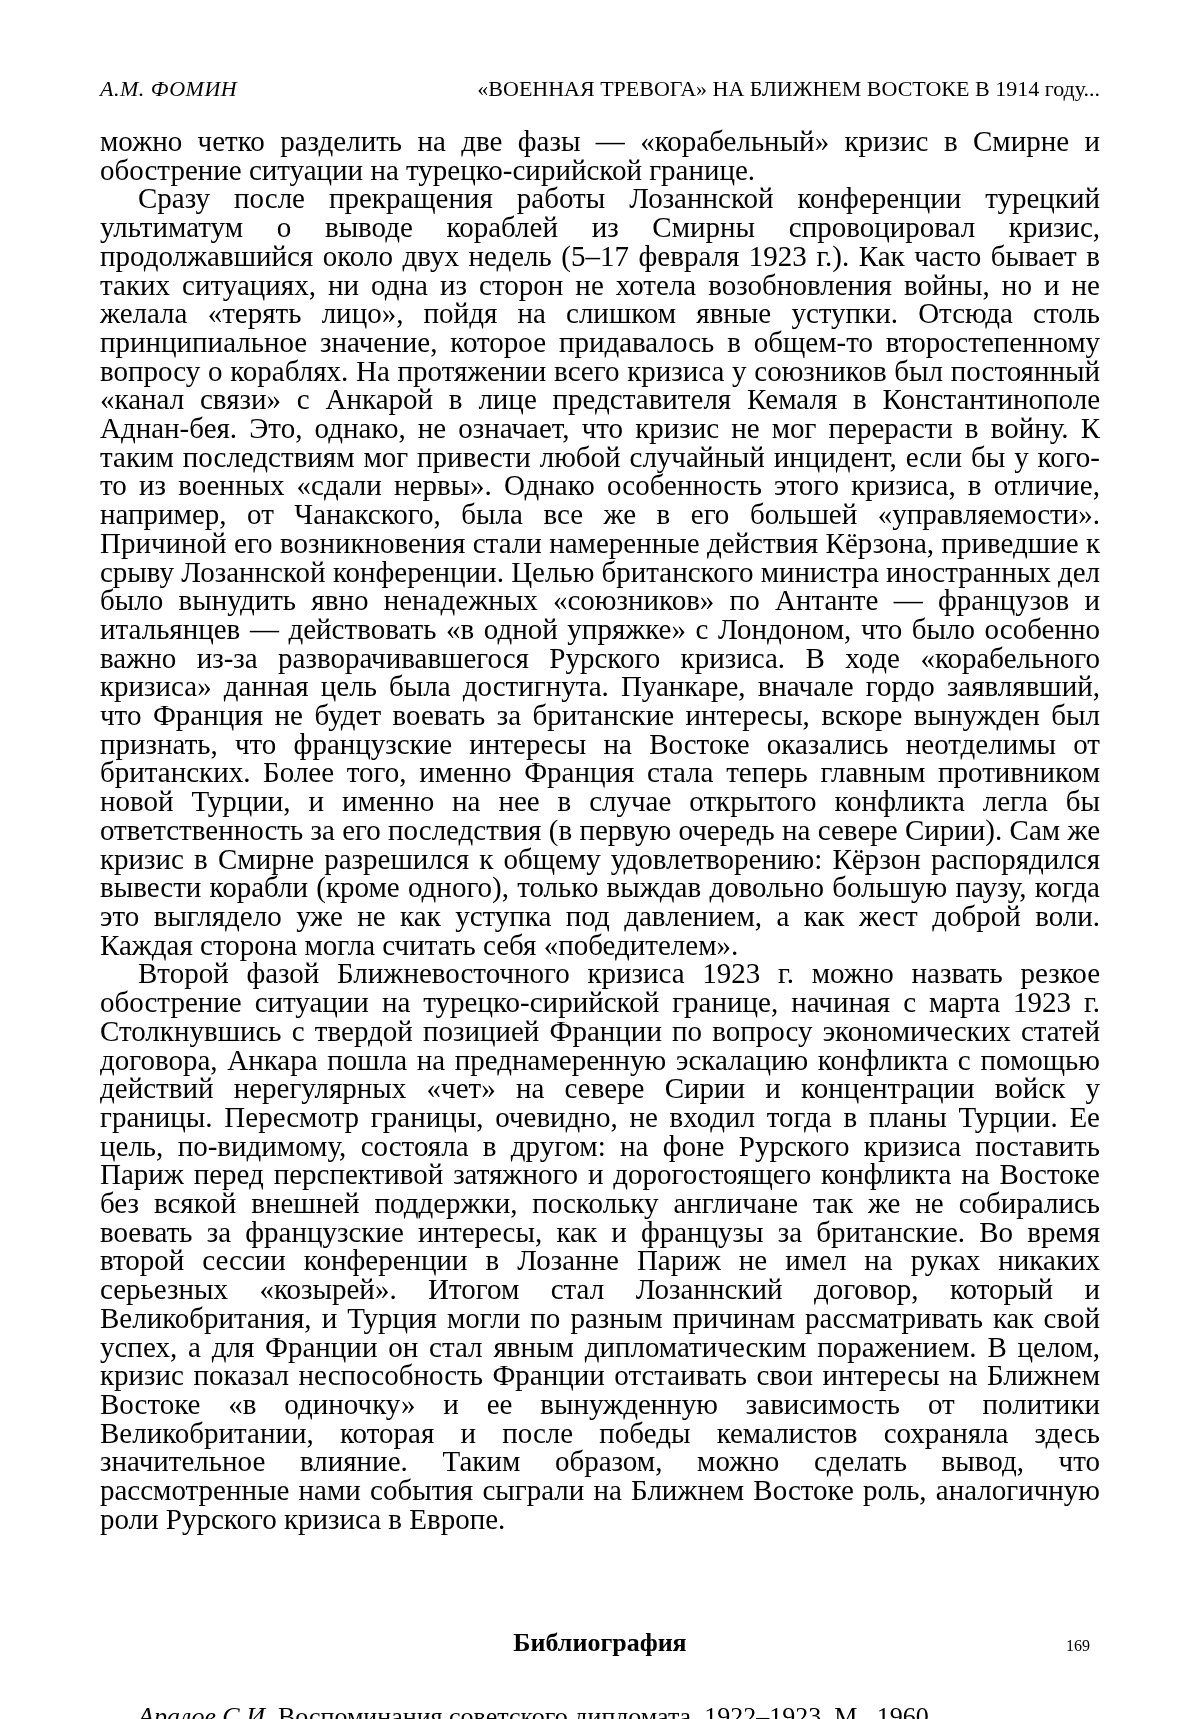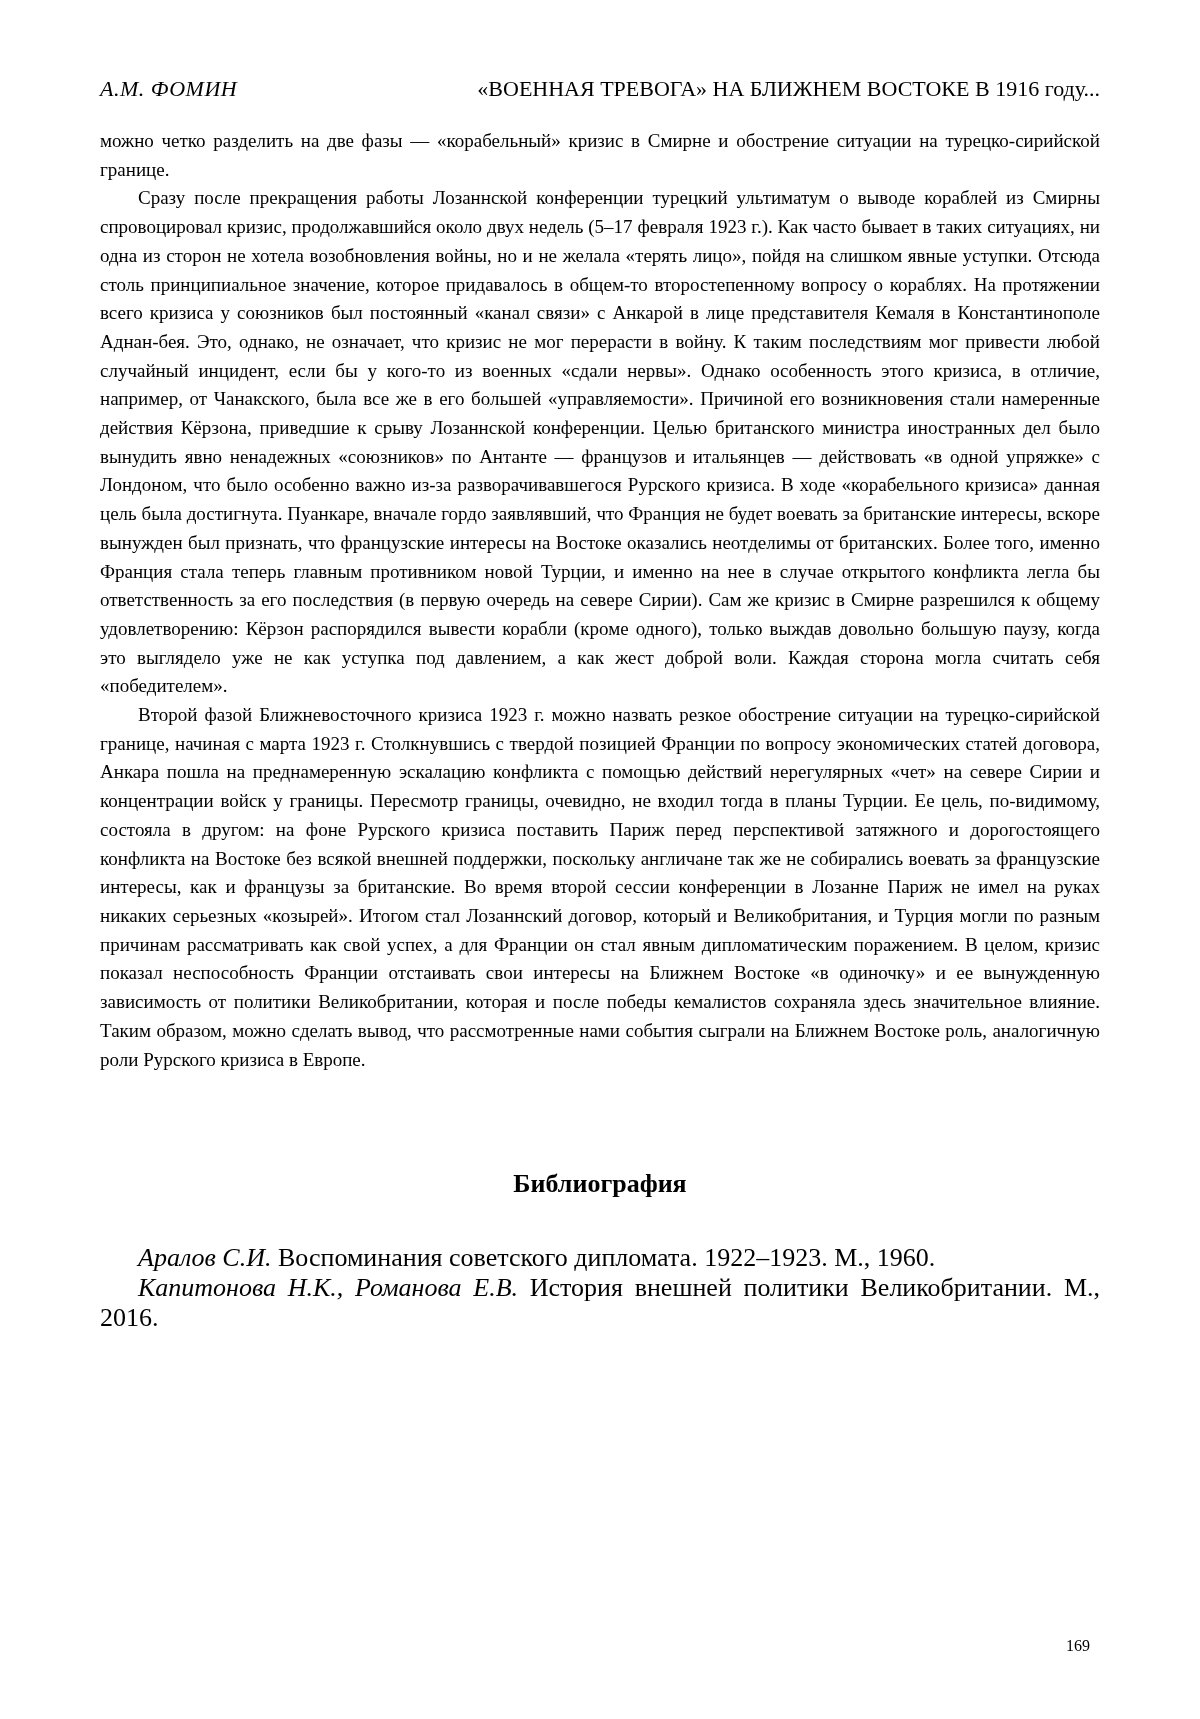--- a/index.html
+++ b/index.html
@@ -32,21 +32,21 @@
   }
   .running-header .author {
     font-style: italic;
     letter-spacing: 0.5px;
   }
   .running-header .title {
     text-align: right;
   }
   .article p {
     margin: 0;
-    font-size: 19px;
+    font-size: 29px;
     line-height: 28.7px;
     text-align: justify;
     text-indent: 38px;
   }
   .article p.no-indent {
     text-indent: 0;
   }
   .bib-heading {
     margin: 96px 0 0 0;
     font-size: 26px;
@@ -76,21 +76,21 @@
   }
 </style>
 </head>
 <body>
 
 <div class="page">
   <div class="content">
 
     <div class="running-header">
       <span class="author">А.М. ФОМИН</span>
-      <span class="title">«ВОЕННАЯ ТРЕВОГА» НА БЛИЖНЕМ ВОСТОКЕ В 1916 году...</span>
+      <span class="title">«ВОЕННАЯ ТРЕВОГА» НА БЛИЖНЕМ ВОСТОКЕ В 1914 году...</span>
     </div>
 
     <div class="article">
       <p class="no-indent">можно четко разделить на две фазы — «корабельный» кризис в Смирне и обострение ситуации на турецко-сирийской границе.</p>
       <p>Сразу после прекращения работы Лозаннской конференции турецкий ультиматум о выводе кораблей из Смирны спровоцировал кризис, продолжавшийся около двух недель (5–17 февраля 1923 г.). Как часто бывает в таких ситуациях, ни одна из сторон не хотела возобновления войны, но и не желала «терять лицо», пойдя на слишком явные уступки. Отсюда столь принципиальное значение, которое придавалось в общем-то второстепенному вопросу о кораблях. На протяжении всего кризиса у союзников был постоянный «канал связи» с Анкарой в лице представителя Кемаля в Константинополе Аднан-бея. Это, однако, не означает, что кризис не мог перерасти в войну. К таким последствиям мог привести любой случайный инцидент, если бы у кого-то из военных «сдали нервы». Однако особенность этого кризиса, в отличие, например, от Чанакского, была все же в его большей «управляемости». Причиной его возникновения стали намеренные действия Кёрзона, приведшие к срыву Лозаннской конференции. Целью британского министра иностранных дел было вынудить явно ненадежных «союзников» по Антанте — французов и итальянцев — действовать «в одной упряжке» с Лондоном, что было особенно важно из-за разворачивавшегося Рурского кризиса. В ходе «корабельного кризиса» данная цель была достигнута. Пуанкаре, вначале гордо заявлявший, что Франция не будет воевать за британские интересы, вскоре вынужден был признать, что французские интересы на Востоке оказались неотделимы от британских. Более того, именно Франция стала теперь главным противником новой Турции, и именно на нее в случае открытого конфликта легла бы ответственность за его последствия (в первую очередь на севере Сирии). Сам же кризис в Смирне разрешился к общему удовлетворению: Кёрзон распорядился вывести корабли (кроме одного), только выждав довольно большую паузу, когда это выглядело уже не как уступка под давлением, а как жест доброй воли. Каждая сторона могла считать себя «победителем».</p>
       <p>Второй фазой Ближневосточного кризиса 1923 г. можно назвать резкое обострение ситуации на турецко-сирийской границе, начиная с марта 1923 г. Столкнувшись с твердой позицией Франции по вопросу экономических статей договора, Анкара пошла на преднамеренную эскалацию конфликта с помощью действий нерегулярных «чет» на севере Сирии и концентрации войск у границы. Пересмотр границы, очевидно, не входил тогда в планы Турции. Ее цель, по-видимому, состояла в другом: на фоне Рурского кризиса поставить Париж перед перспективой затяжного и дорогостоящего конфликта на Востоке без всякой внешней поддержки, поскольку англичане так же не собирались воевать за французские интересы, как и французы за британские. Во время второй сессии конференции в Лозанне Париж не имел на руках никаких серьезных «козырей». Итогом стал Лозаннский договор, который и Великобритания, и Турция могли по разным причинам рассматривать как свой успех, а для Франции он стал явным дипломатическим поражением. В целом, кризис показал неспособность Франции отстаивать свои интересы на Ближнем Востоке «в одиночку» и ее вынужденную зависимость от политики Великобритании, которая и после победы кемалистов сохраняла здесь значительное влияние. Таким образом, можно сделать вывод, что рассмотренные нами события сыграли на Ближнем Востоке роль, аналогичную роли Рурского кризиса в Европе.</p>
 
       <h2 class="bib-heading">Библиография</h2>
 
       <div class="bibliography">

